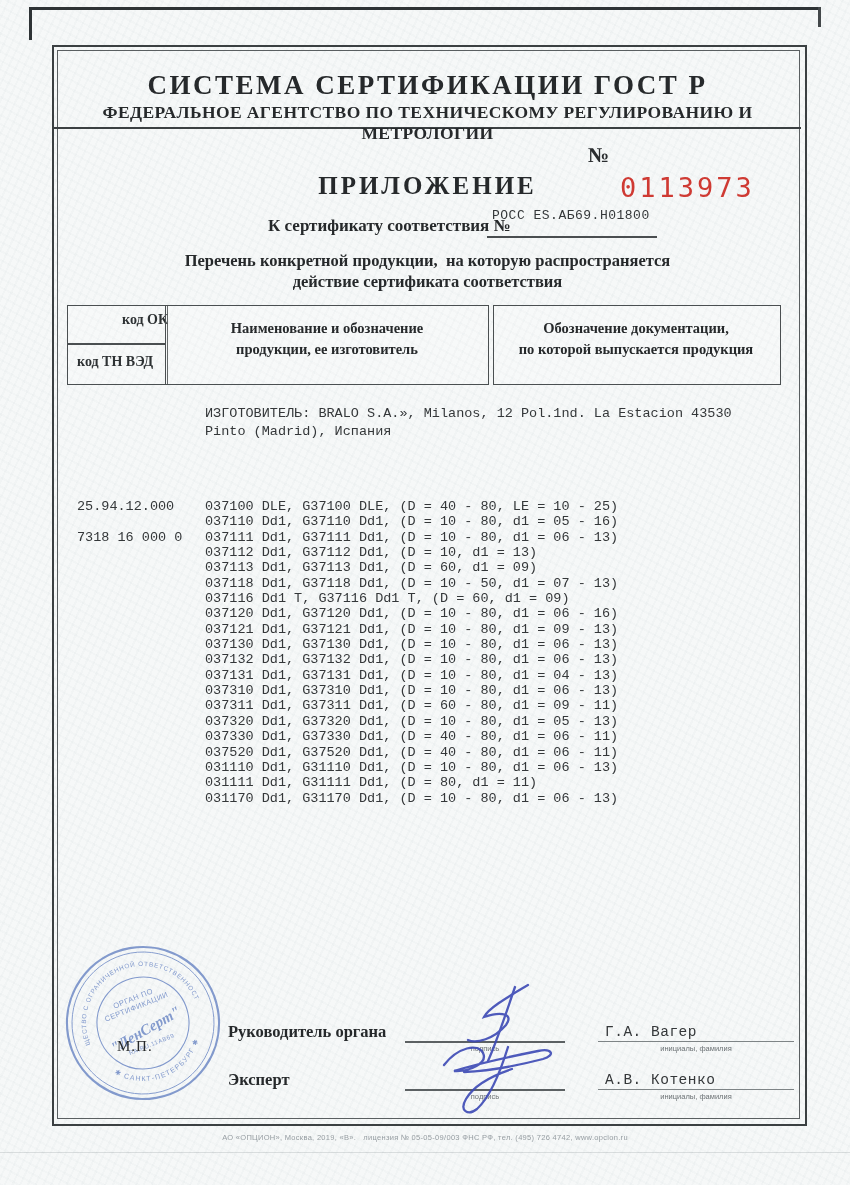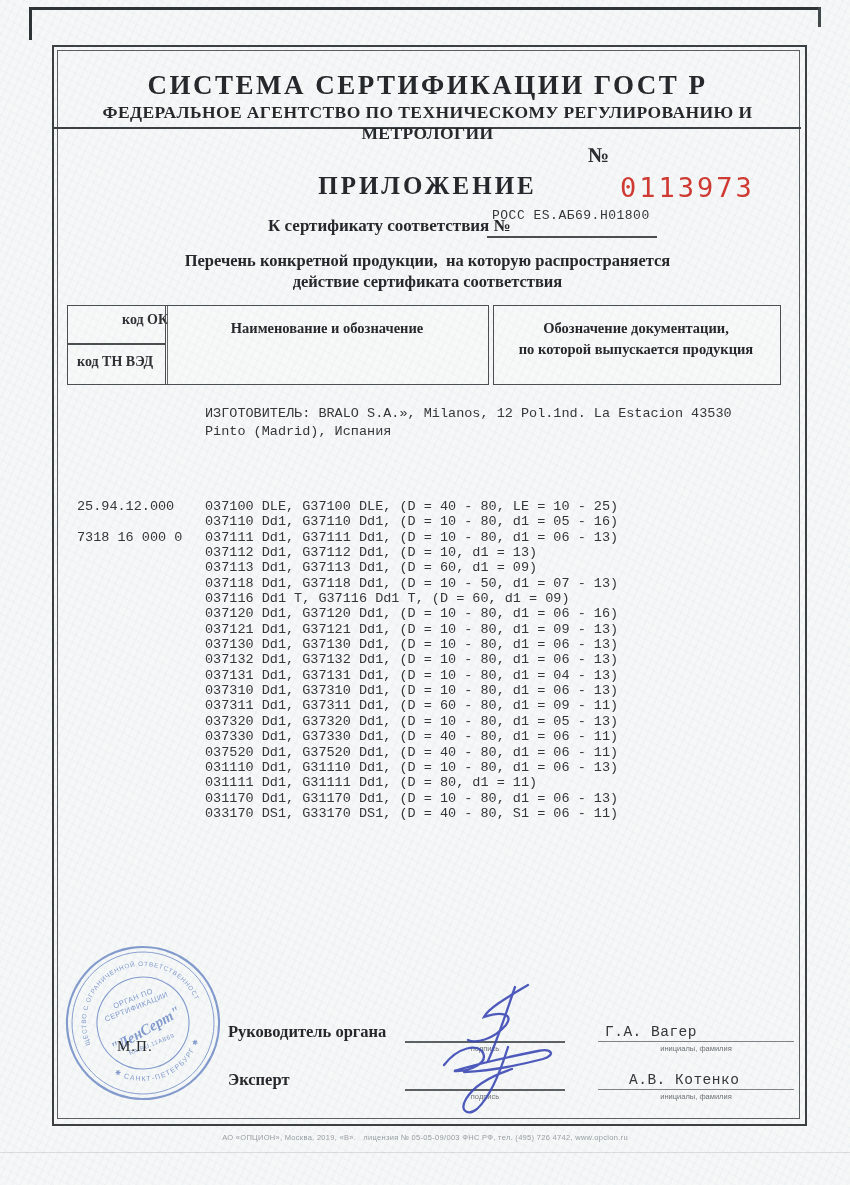--- a/index.html
+++ b/index.html
@@ -56,21 +56,21 @@
   .products > div { white-space:pre; }
   
   .sig-label1 { left:228px; top:1022px; font-size:16.5px; font-weight:bold; color:#26292b; }
   .sig-label2 { left:228px; top:1070px; font-size:16.5px; font-weight:bold; color:#26292b; }
   .sig-line1  { left:405px; top:1041px; width:160px; height:1.5px; background:#5c6163; }
   .sig-line2  { left:405px; top:1089px; width:160px; height:1.5px; background:#5c6163; }
   .caption { font-family:"Liberation Sans", sans-serif; font-size:7.5px; color:#6b7174; text-align:center; }
   .sig-cap1 { left:405px; top:1044px; width:160px; }
   .sig-cap2 { left:405px; top:1092px; width:160px; }
   .name1 { left:605px; top:1024px; font-size:14.5px; letter-spacing:0.5px; }
-  .name2 { left:605px; top:1072px; font-size:14.5px; letter-spacing:0.5px;margin-left:24px; }
+  .name2 { left:605px; top:1072px; font-size:14.5px; letter-spacing:0.5px; }
   .name-line1 { left:598px; top:1041px; width:196px; height:1px; background:#7e8486; }
   .name-line2 { left:598px; top:1089px; width:196px; height:1px; background:#7e8486; }
   .name-cap1 { left:598px; top:1044px; width:196px; }
   .name-cap2 { left:598px; top:1092px; width:196px; }
   
   .stamp { left:58px; top:938px; width:170px; height:170px; transform:rotate(-10deg); color:#6a86c4; opacity:0.82; }
   .mp { left:117px; top:1038px; font-size:15px; letter-spacing:1px; color:#26292b; }
   
   .ink { left:400px; top:965px; width:200px; height:155px; }
   
@@ -106,20 +106,21 @@
   <div class="abs scope2">действие сертификата соответствия</div>
 
   <div class="abs cell cell-codes"></div>
   <div class="abs cell-codes-divider"></div>
   <div class="abs lbl-ok">код ОК</div>
   <div class="abs lbl-tnved">код ТН ВЭД</div>
 
   <div class="abs cell cell-name"></div>
   <div class="abs colhead name-text">
     <div>Наименование и обозначение</div>
+    <div>продукции, ее изготовитель</div>
   </div>
 
   <div class="abs cell cell-docs"></div>
   <div class="abs colhead docs-text">
     <div>Обозначение документации,</div>
     <div>по которой выпускается продукция</div>
   </div>
 
   <div class="abs manu1 mono pre">ИЗГОТОВИТЕЛЬ: BRALO S.A.», Milanos, 12 Pol.1nd. La Estacion 43530</div>
   <div class="abs manu2 mono pre">Pinto (Madrid), Испания</div>
@@ -141,21 +142,20 @@
       <div>037132 Dd1, G37132 Dd1, (D = 10 - 80, d1 = 06 - 13)</div>
       <div>037131 Dd1, G37131 Dd1, (D = 10 - 80, d1 = 04 - 13)</div>
       <div>037310 Dd1, G37310 Dd1, (D = 10 - 80, d1 = 06 - 13)</div>
       <div>037311 Dd1, G37311 Dd1, (D = 60 - 80, d1 = 09 - 11)</div>
       <div>037320 Dd1, G37320 Dd1, (D = 10 - 80, d1 = 05 - 13)</div>
       <div>037330 Dd1, G37330 Dd1, (D = 40 - 80, d1 = 06 - 11)</div>
       <div>037520 Dd1, G37520 Dd1, (D = 40 - 80, d1 = 06 - 11)</div>
       <div>031110 Dd1, G31110 Dd1, (D = 10 - 80, d1 = 06 - 13)</div>
       <div>031111 Dd1, G31111 Dd1, (D = 80, d1 = 11)</div>
       <div>031170 Dd1, G31170 Dd1, (D = 10 - 80, d1 = 06 - 13)</div>
-      <div>033170 DS1, G33170 DS1, (D = 40 - 80, S1 = 06 - 11)</div>
     </div>
 
   <div class="abs sig-label1">Руководитель органа</div>
   <div class="abs sig-line1"></div>
   <div class="abs caption sig-cap1">подпись</div>
   <div class="abs name1 mono">Г.А. Вагер</div>
   <div class="abs name-line1"></div>
   <div class="abs caption name-cap1">инициалы, фамилия</div>
 
   <div class="abs sig-label2">Эксперт</div>

